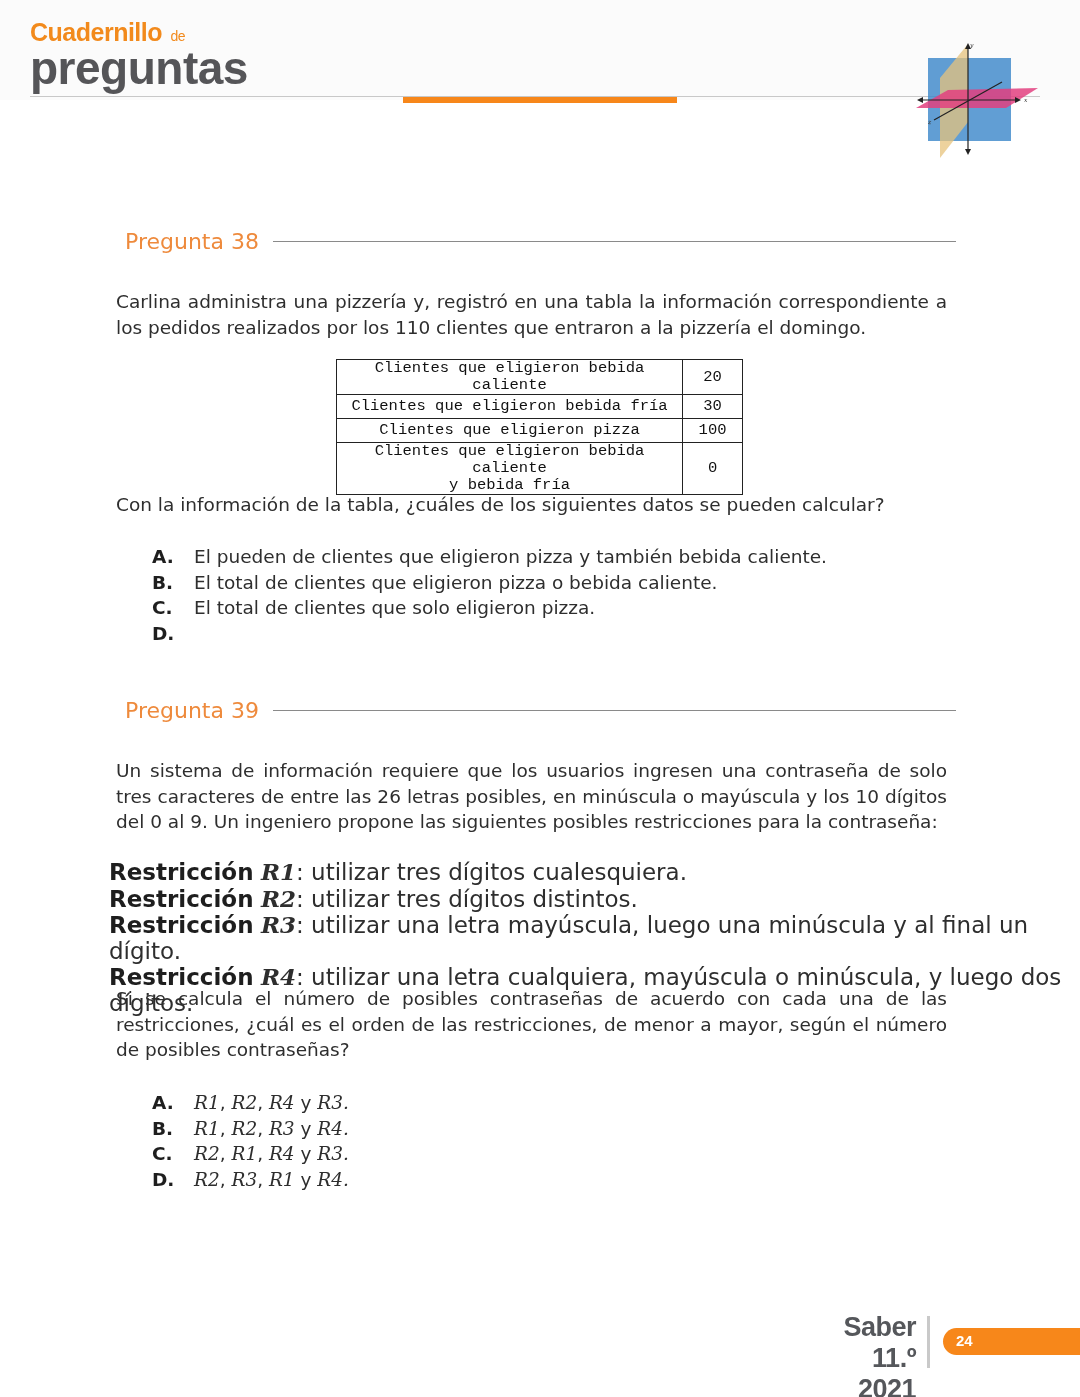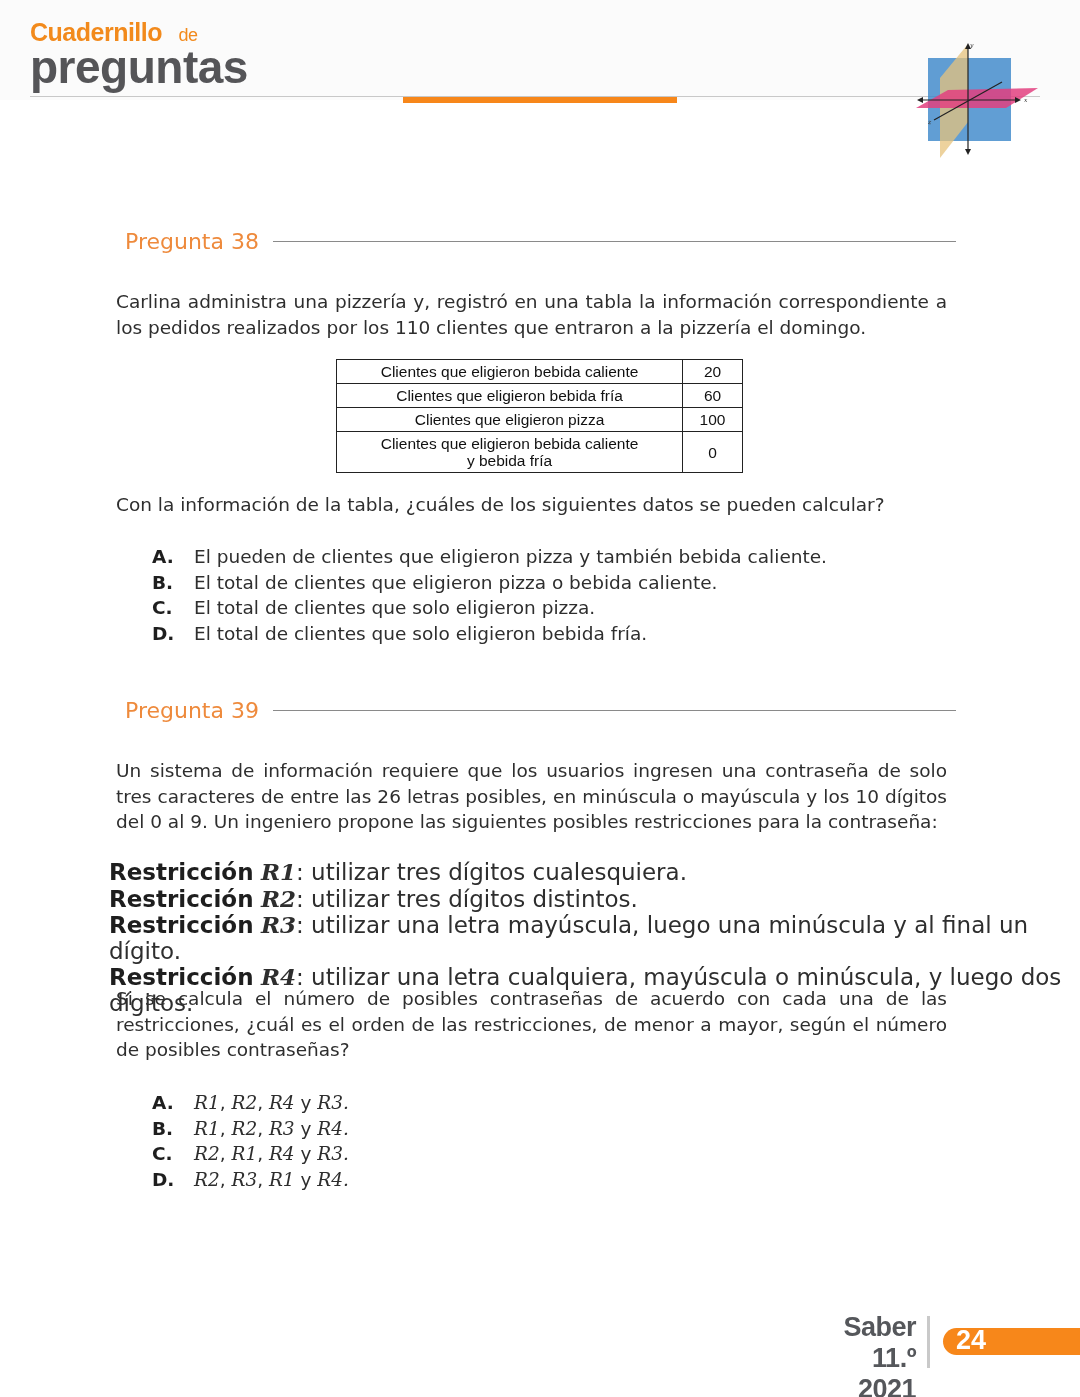--- a/index.html
+++ b/index.html
@@ -3,51 +3,51 @@
   <meta charset="utf-8">
   <style>
     * { box-sizing: border-box; margin: 0; padding: 0; }
     html, body { width: 1080px; height: 1397px; background: #ffffff; overflow: hidden; }
     body { position: relative; font-family: "DejaVu Sans", sans-serif; color: #2b2b2b; }
 
     .header { position: absolute; left: 0; top: 0; width: 1080px; height: 165px; }
     .header-bg { position: absolute; left: 0; top: 0; width: 1080px; height: 100px; background: #fbfbfb; }
     .brand { position: absolute; left: 30px; top: 18px; font-family: "Liberation Sans", sans-serif; }
     .brand-line1 { font-size: 25px; font-weight: bold; color: #f28a1c; letter-spacing: -0.5px; line-height: 28px; }
-    .brand-line1 .de { font-size: 18px; font-weight: normal; color: #f28a1c; margin-left: 10px; }
+    .brand-line1 .de { font-size: 14px; font-weight: normal; color: #f28a1c; margin-left: 2px; }
     .brand-line2 { font-size: 46px; font-weight: bold; color: #555558; line-height: 36px; letter-spacing: -0.5px; }
     .header-rule { position: absolute; left: 30px; top: 96px; width: 1010px; height: 1px; background: #c8c8c8; }
     .header-accent { position: absolute; left: 403px; top: 97px; width: 274px; height: 6px; background: #f7871a; }
     .axes-icon { position: absolute; left: 898px; top: 40px; width: 142px; height: 122px; }
 
     .section-title { position: absolute; left: 125px; display: flex; align-items: center; width: 831px; justify-content: center; }
     .section-title .label { font-family: "DejaVu Sans", sans-serif; font-size: 22px; color: #ee8a3c; white-space: nowrap; }
     .section-title .rule { flex: 1; height: 1px; background: #8a8a8a; margin-left: 14px; }
 
     .para { position: absolute; left: 116px; width: 831px; font-size: 18.5px; line-height: 25.5px; color: #2e2e2e; text-align: justify; }
 
-    table.data { position: absolute; left: 336px; top: 359px; width: 407px; border-collapse: collapse; font-family: Liberation Sans, sans-serif; font-size: 15.5px; color: #111; }
+    table.data { position: absolute; left: 336px; top: 359px; width: 407px; border-collapse: collapse; font-family: Liberation Mono, monospace; font-size: 15.5px; color: #111; }
     table.data td { border: 1.5px solid #222; text-align: center; padding: 0 4px; line-height: 17px; }
     table.data td.k { width: 347px; height: 24px; }
     table.data td.v { width: 60px; }
     table.data tr.tall td { height: 41px; }
 
     .options { position: absolute; left: 152px; font-size: 18.5px; line-height: 25.5px; color: #2e2e2e; }
     .options .opt { display: flex; }
     .options .letter { width: 42px; font-weight: bold; color: #1e1e1e; }
     .options .it { font-family: "DejaVu Serif", serif; font-style: italic; }
 
     .restr { position: absolute; left: 109px; top: 859px; font-size: 23px; line-height: 25.5px; color: #2e2e2e; }
     .restr .name { font-weight: bold; color: #1e1e1e; }
     .restr .code { font-family: "DejaVu Serif", serif; font-style: italic; font-weight: bold; }
 
     .footer-saber { position: absolute; left: 800px; top: 1312px; width: 116px; text-align: right; font-family: "Liberation Sans", sans-serif; font-weight: bold; color: #55575b; font-size: 27px; line-height: 31px; letter-spacing: -0.5px; }
     .footer-sep { position: absolute; left: 927px; top: 1316px; width: 3px; height: 52px; background: #c9c9c9; }
     .page-pill { position: absolute; left: 943px; top: 1328px; width: 137px; height: 27px; background: #f7871a; border-radius: 14px 0 0 14px; }
-    .page-num { position: absolute; left: 956px; top: 1327px; font-family: "Liberation Sans", sans-serif; font-weight: bold; font-size: 27px; color: #ffffff; line-height: 27px; }
+    .page-num { position: absolute; left: 956px; top: 1327px; font-family: "Liberation Sans", sans-serif; font-weight: bold; font-size: 15px; color: #ffffff; line-height: 27px; }
   </style>
 </head>
 <body>
 
 <div class="header">
   <div class="header-bg"></div>
   <div class="brand">
     <div class="brand-line1"><span>Cuadernillo</span> <span class="de">de</span></div>
     <div class="brand-line2">preguntas</div>
   </div>
@@ -78,21 +78,21 @@
 <p class="para" style="top:289px;">Carlina administra una pizzería y, registró en una tabla la información correspondiente a los pedidos realizados por los 110 clientes que entraron a la pizzería el domingo.</p>
 
 <table class="data">
   <tbody>
       <tr>
     <td class="k">Clientes que eligieron bebida caliente</td>
     <td class="v">20</td>
   </tr>
   <tr>
     <td class="k">Clientes que eligieron bebida fría</td>
-    <td class="v">60</td>
+    <td class="v">30</td>
   </tr>
   <tr>
     <td class="k">Clientes que eligieron pizza</td>
     <td class="v">100</td>
   </tr>
   <tr class="tall">
     <td class="k">
       <div>Clientes que eligieron bebida caliente</div>
       <div>y bebida fría</div>
     </td>
@@ -111,21 +111,20 @@
   <div class="opt">
     <span class="letter">B.</span>
     <span>El total de clientes que eligieron pizza o bebida caliente.</span>
   </div>
   <div class="opt">
     <span class="letter">C.</span>
     <span>El total de clientes que solo eligieron pizza.</span>
   </div>
   <div class="opt">
     <span class="letter">D.</span>
-    <span>El total de clientes que solo eligieron bebida fría.</span>
   </div>
 </div>
 
 <div class="section-title" style="top:698px;">
   <span class="label">Pregunta 39</span>
   <span class="rule"></span>
 </div>
 
 <p class="para" style="top:758px;">Un sistema de información requiere que los usuarios ingresen una contraseña de solo tres caracteres de entre las 26 letras posibles, en minúscula o mayúscula y los 10 dígitos del 0 al 9. Un ingeniero propone las siguientes posibles restricciones para la contraseña:</p>
 

